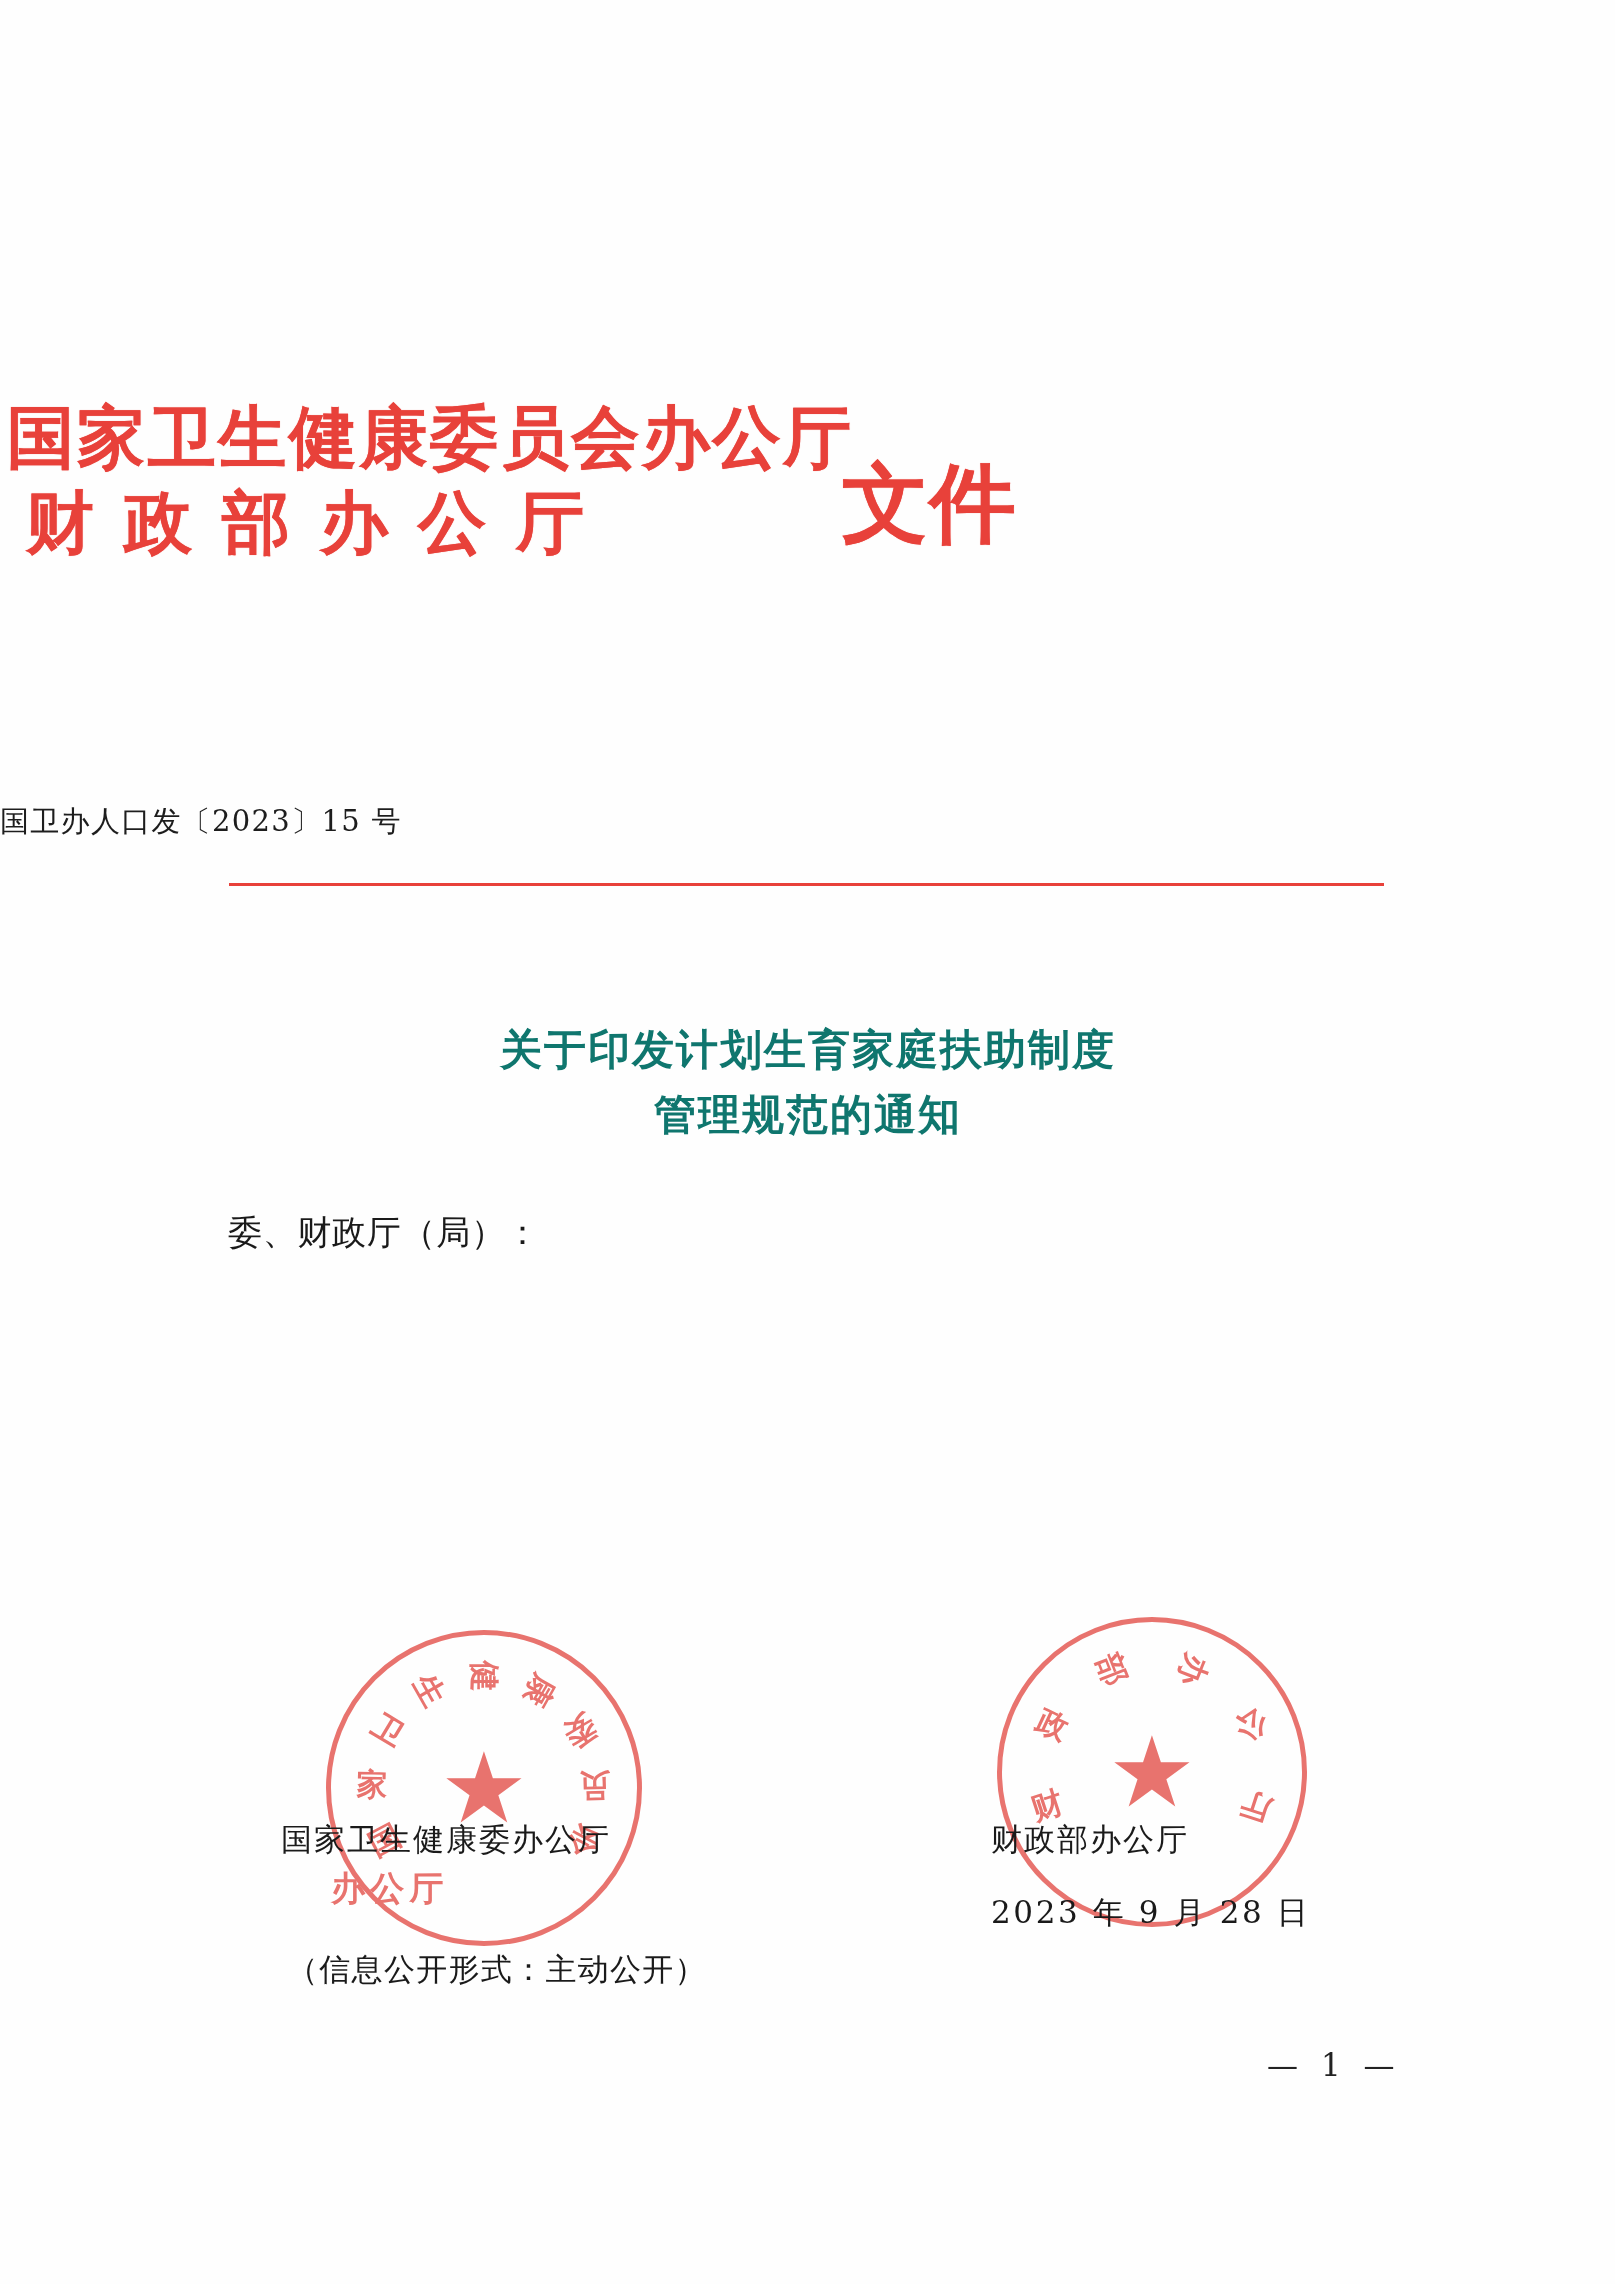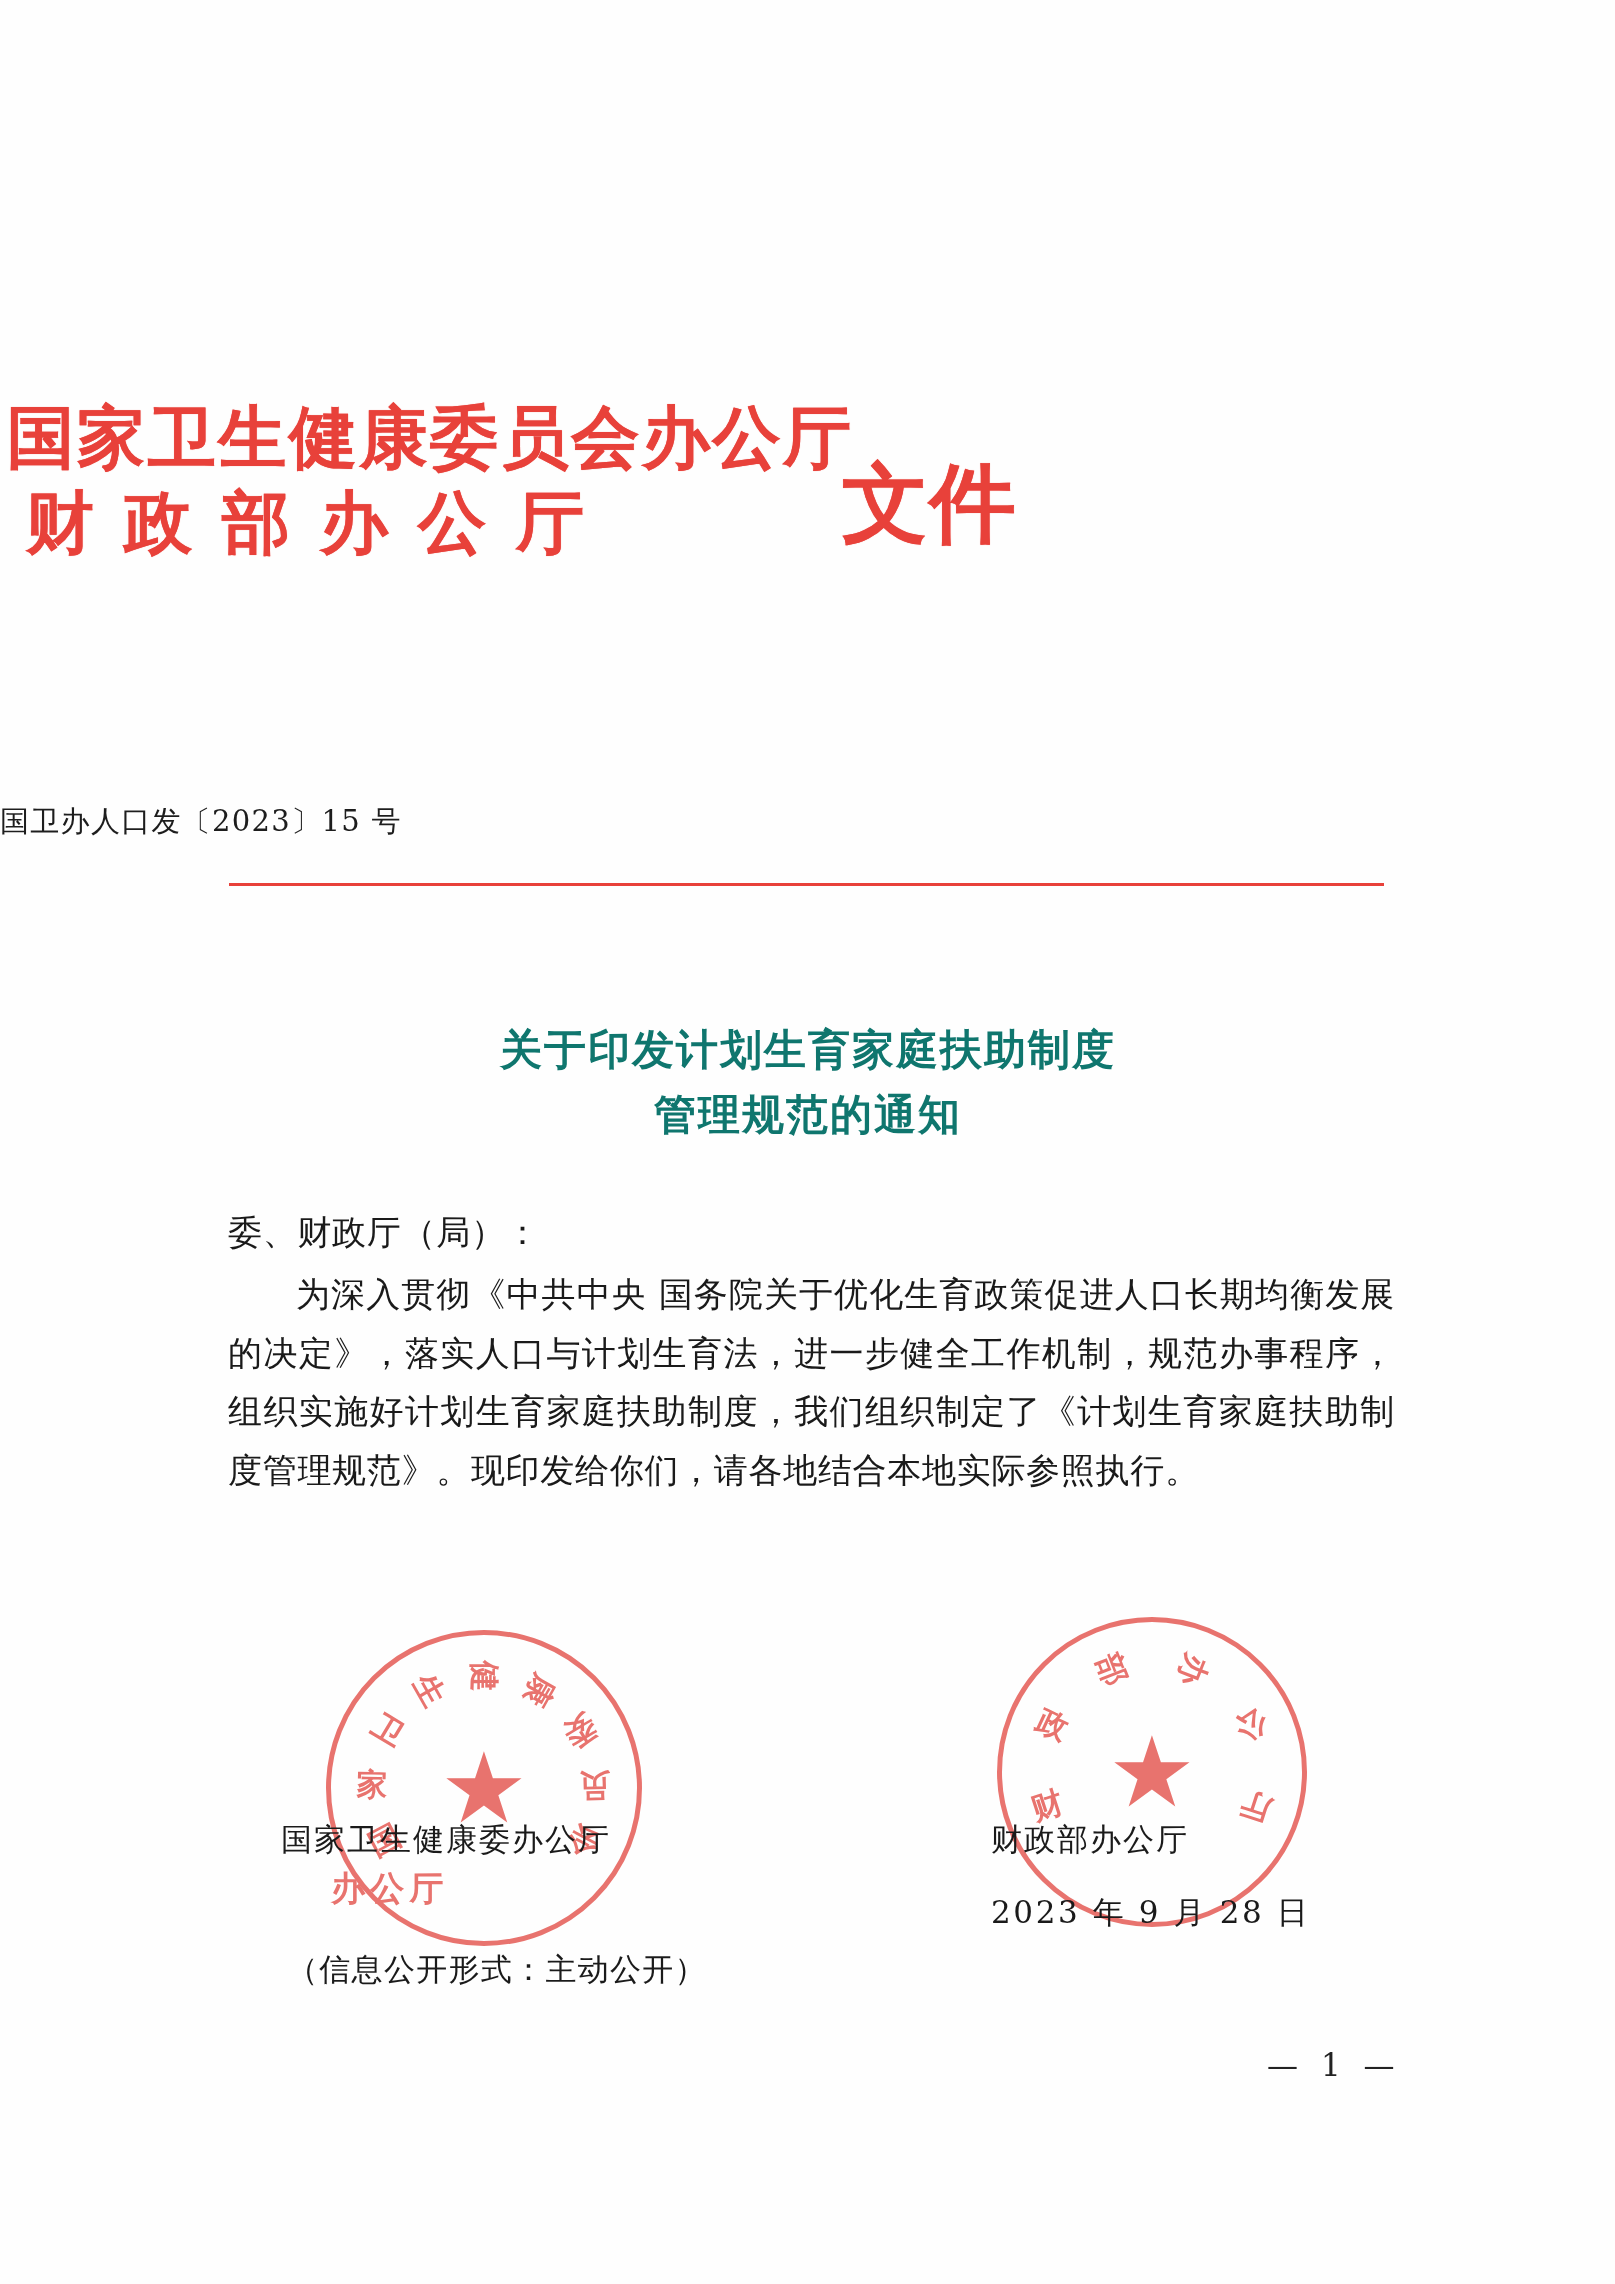--- a/index.html
+++ b/index.html
@@ -238,21 +238,20 @@
 
   <div class="redrule"></div>
 
   <div class="doctitle">
     <div>关于印发计划生育家庭扶助制度</div>
     <div>管理规范的通知</div>
   </div>
 
   <div class="body-text">
     <p>委、财政厅（局）：</p>
-    <p class="indent">为深入贯彻《中共中央 国务院关于优化生育政策促进人口长期均衡发展的决定》，落实人口与计划生育法，进一步健全工作机制，规范办事程序，组织实施好计划生育家庭扶助制度，我们组织制定了《计划生育家庭扶助制度管理规范》。现印发给你们，请各地结合本地实际参照执行。</p>
   </div>
 
   <div class="seal" id="seal-nhc">
     <div class="seal-inner">
       <div class="seal-arc-text" id="arc-nhc">
           <span style="transform: rotate(-118deg) translate(0px, -112px) rotate(90deg) translate(-50%, -50%);">国</span>
           <span style="transform: rotate(-88.5deg) translate(0px, -112px) rotate(90deg) translate(-50%, -50%);">家</span>
           <span style="transform: rotate(-59deg) translate(0px, -112px) rotate(90deg) translate(-50%, -50%);">卫</span>
           <span style="transform: rotate(-29.5deg) translate(0px, -112px) rotate(90deg) translate(-50%, -50%);">生</span>
           <span style="transform: rotate(0deg) translate(0px, -112px) rotate(90deg) translate(-50%, -50%);">健</span>

